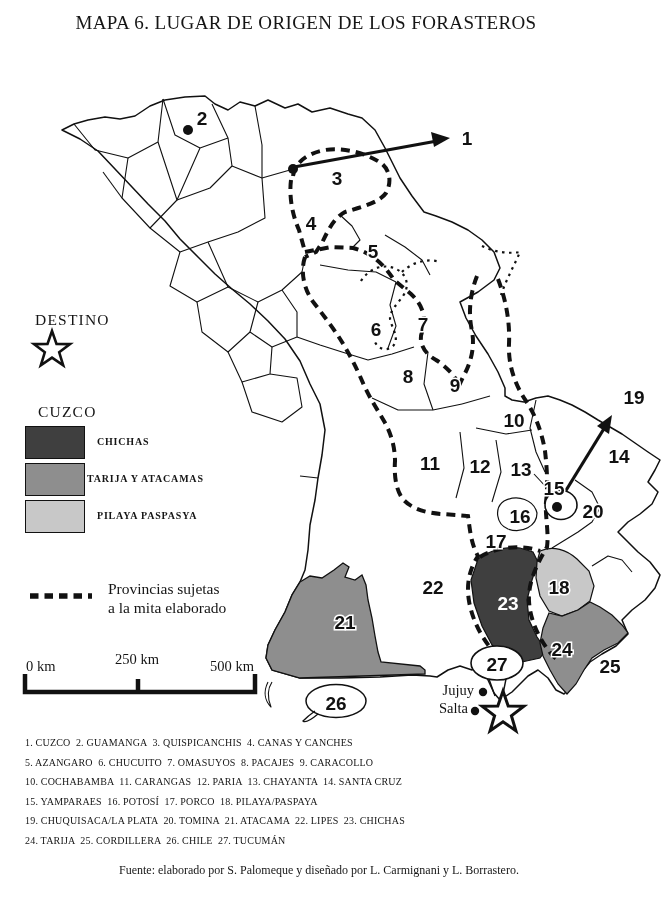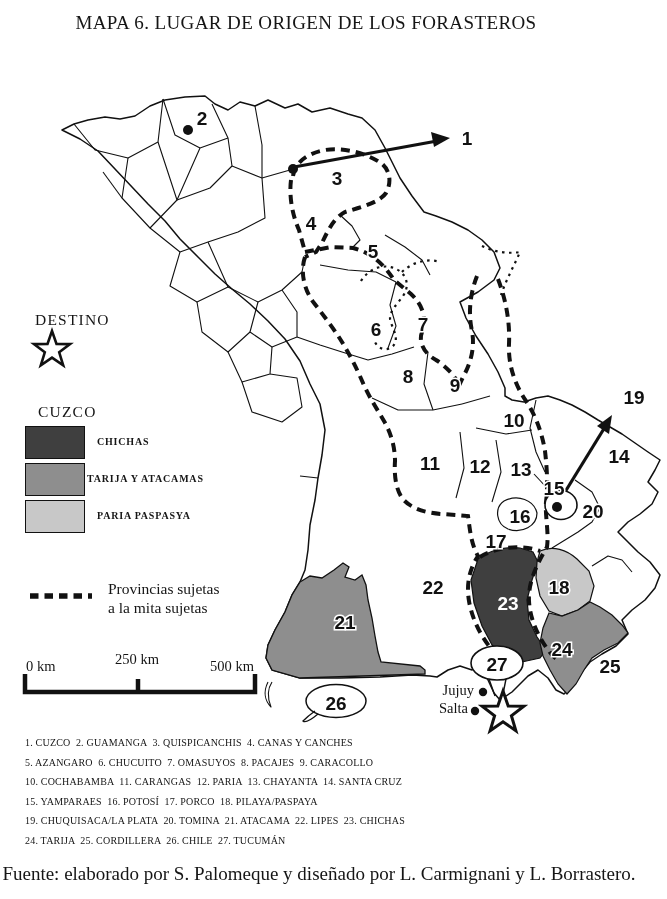--- a/index.html
+++ b/index.html
@@ -8,21 +8,21 @@
   #map-svg{position:absolute;left:0;top:0;}
   .abs{position:absolute;}
   .title{width:612px;text-align:center;font-size:19px;letter-spacing:.4px;line-height:23px;}
   .leg-head{font-size:15.5px;letter-spacing:1.2px;margin-left:12px;}
   .swatch{width:60px;height:33px;border:1.4px solid #111;box-sizing:border-box;}
   .swatch-label{font-size:10px;letter-spacing:.8px;line-height:16px;font-weight:bold;}
   .mita-text{font-size:15.5px;line-height:19px;}
   .scale-label{font-size:14.5px;}
   #index{left:25px;top:733px;width:630px;font-size:10px;line-height:19.6px;
          letter-spacing:.2px;white-space:pre-wrap;}
-  .fuente{width:638px;text-align:center;font-size:19px;top:863px;}
+  .fuente{width:638px;text-align:center;font-size:12px;top:863px;}
 </style>
 </head>
 <body>
 
 <svg id="map-svg" width="667" height="899" viewBox="0 0 667 899">
 
   <path fill="none" stroke="#111" stroke-width="1.5" stroke-linejoin="round" d="
 M62,130 L80,139 98,151 115,169 132,187 148,204 165,221 180,239 198,257 215,274
 232,289 250,304 268,321 285,339 300,361 310,384 320,404 325,430 322,455 318,478
 315,500 310,525 308,550 305,570 300,582 292,595 285,612 275,630 268,645 266,658
@@ -195,25 +195,25 @@
 
 <div class="abs leg-head" style="left:26px;top:403px">CUZCO</div>
 
 <div class="abs swatch" style="left: 25px; top: 426px; background: rgb(63, 63, 63);"></div>
 <div class="abs swatch-label" style="left:97px;top:434px">CHICHAS</div>
 
 <div class="abs swatch" style="left: 25px; top: 463px; background: rgb(142, 142, 142);"></div>
 <div class="abs swatch-label" style="left:87px;top:471px">TARIJA Y ATACAMAS</div>
 
 <div class="abs swatch" style="left: 25px; top: 500px; background: rgb(200, 200, 200);"></div>
-<div class="abs swatch-label" style="left:97px;top:508px">PARIA PASPASYA</div>
+<div class="abs swatch-label" style="left:97px;top:508px">PILAYA PASPASYA</div>
 
 <div class="abs mita-text" style="left:108px;top:579px">
   <div>Provincias sujetas</div>
-  <div>a la mita sujetas</div>
+  <div>a la mita elaborado</div>
 </div>
 
 <div class="abs scale-label" style="left:26px;top:658px">0 km</div>
 <div class="abs scale-label" style="left:115px;top:651px">250 km</div>
 <div class="abs scale-label" style="left:210px;top:658px">500 km</div>
 
 <div class="abs" id="index"><div>1. CUZCO  2. GUAMANGA  3. QUISPICANCHIS  4. CANAS Y CANCHES</div><div>5. AZANGARO  6. CHUCUITO  7. OMASUYOS  8. PACAJES  9. CARACOLLO</div><div>10. COCHABAMBA  11. CARANGAS  12. PARIA  13. CHAYANTA  14. SANTA CRUZ</div><div>15. YAMPARAES  16. POTOSÍ  17. PORCO  18. PILAYA/PASPAYA</div><div>19. CHUQUISACA/LA PLATA  20. TOMINA  21. ATACAMA  22. LIPES  23. CHICHAS</div><div>24. TARIJA  25. CORDILLERA  26. CHILE  27. TUCUMÁN</div></div>
 
 <div class="abs fuente">Fuente: elaborado por S. Palomeque y diseñado por L. Carmignani y L. Borrastero.</div>
 

